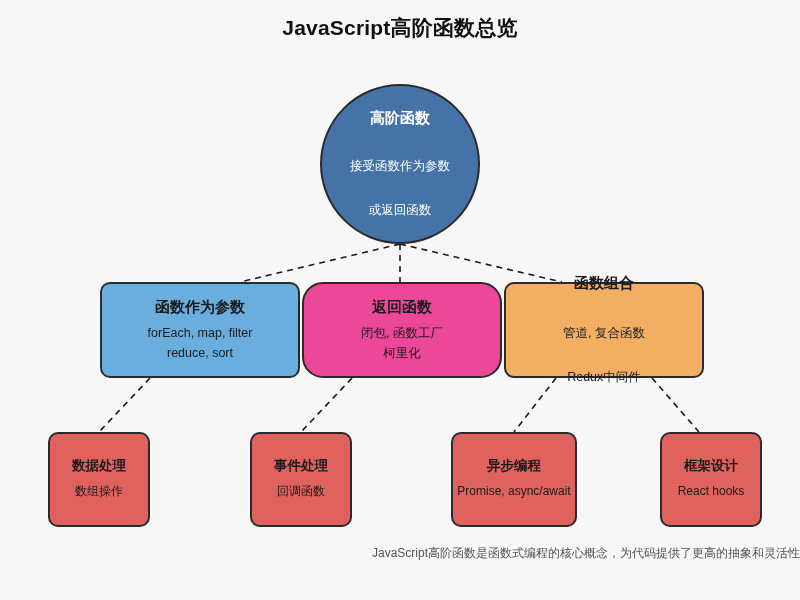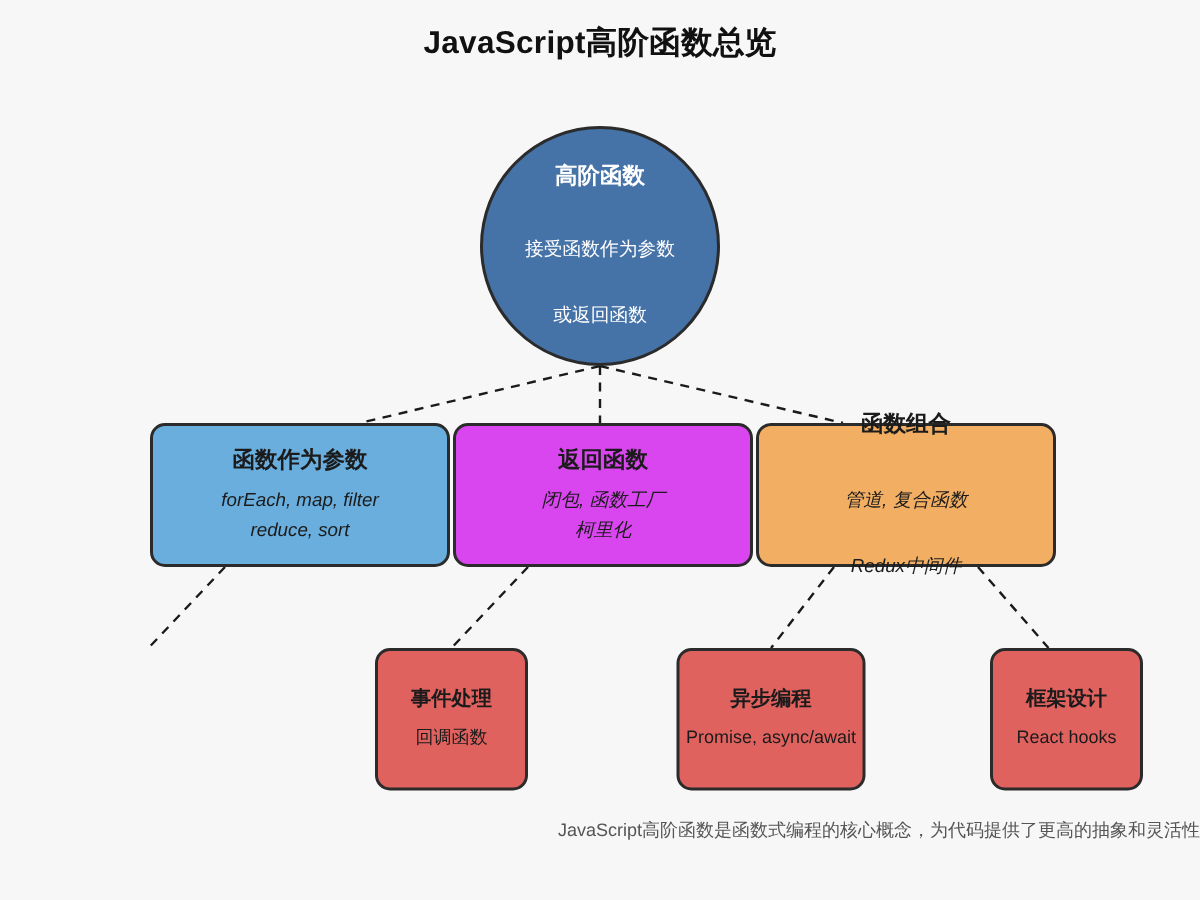--- a/index.html
+++ b/index.html
@@ -95,24 +95,23 @@
     border-radius: 10px;
     color: #1b1b1b;
   }
   .mid .n-title {
     font-size: 15px;
     margin-bottom: 6px;
   }
   .mid .n-line {
     font-size: 12.5px;
     margin-top: 2px;
-    font-style: italic;
   }
   #mid-params  { left: 100px; width: 200px; background: #6aaedd; }
-  #mid-return  { left: 302px; width: 200px; background: #d946ef; }
+  #mid-return  { left: 302px; width: 200px; background: #ec4899; border-radius: 21px; }
   #mid-compose { left: 504px; width: 200px; background: #f2ae62; gap: 24px; }
 
   
   .leaf {
     top: 432px;
     height: 95px;
     border-radius: 10px;
     background: #e0625f;
     color: #1b1b1b;
   }
@@ -164,20 +163,24 @@
     <div class="n-line">闭包, 函数工厂</div>
     <div class="n-line">柯里化</div>
   </div>
 
   <div class="node mid" id="mid-compose">
     <div class="n-title">函数组合</div>
     <div class="n-line">管道, 复合函数</div>
     <div class="n-line">Redux中间件</div>
   </div>
 
+  <div class="node leaf" id="leaf-data">
+    <div class="n-title">数据处理</div>
+    <div class="n-line">数组操作</div>
+  </div>
 
   <div class="node leaf" id="leaf-event">
     <div class="n-title">事件处理</div>
     <div class="n-line">回调函数</div>
   </div>
 
   <div class="node leaf" id="leaf-async">
     <div class="n-title">异步编程</div>
     <div class="n-line">Promise, async/await</div>
   </div>

